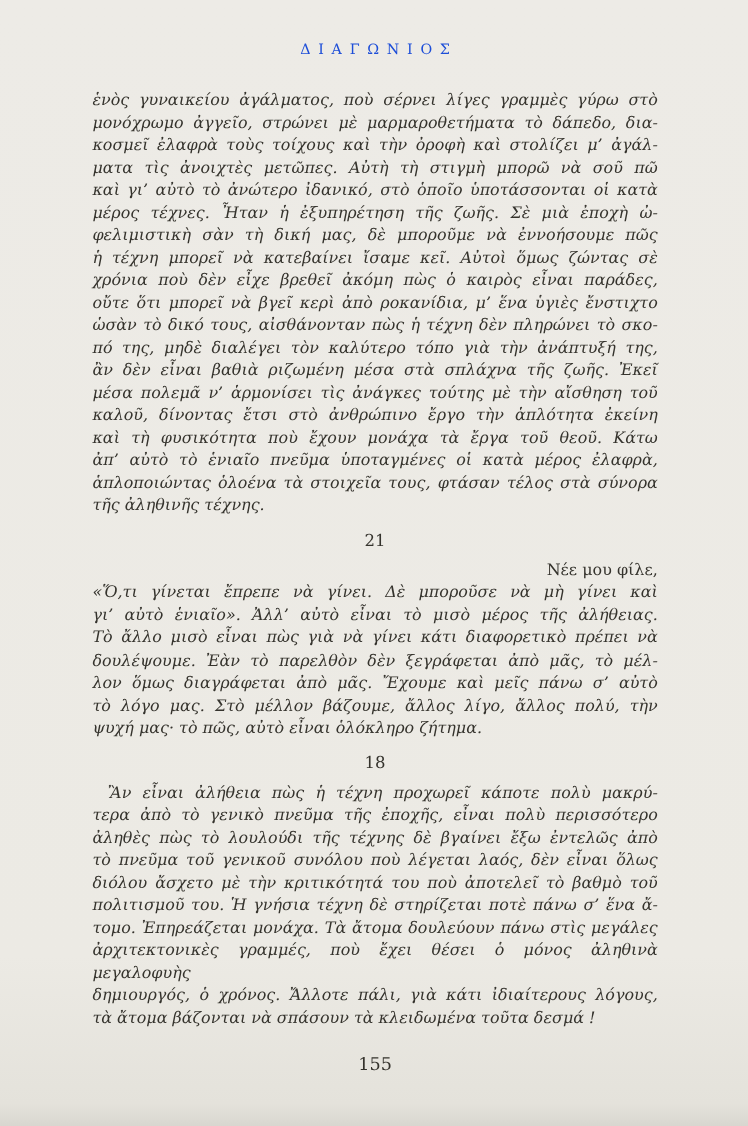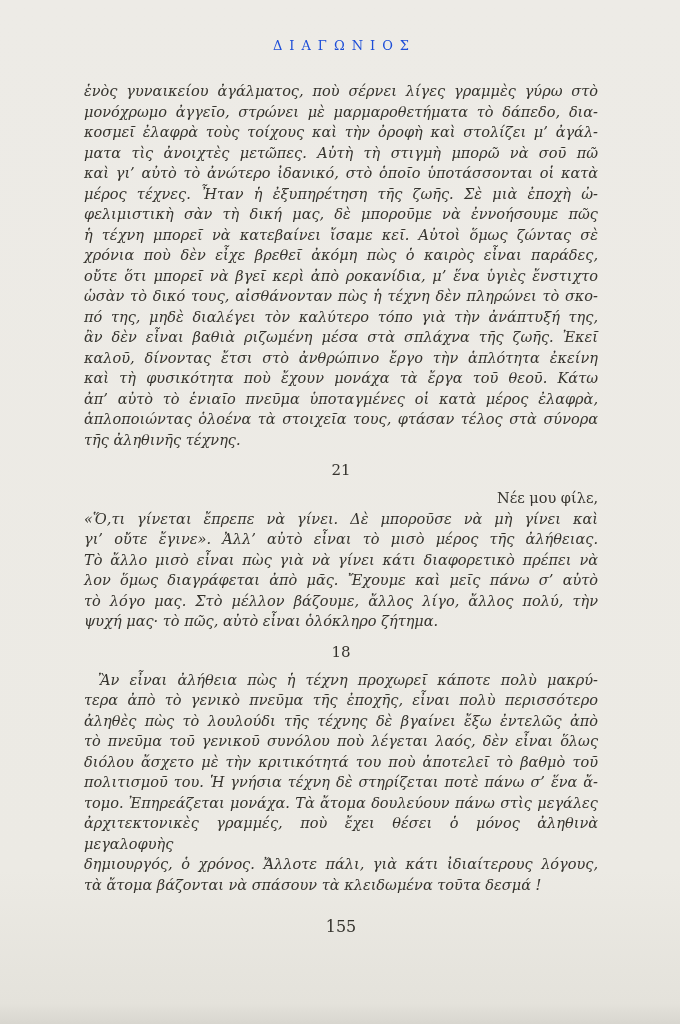--- a/index.html
+++ b/index.html
@@ -75,35 +75,37 @@
       <div class="line">ματα τὶς ἀνοιχτὲς μετῶπες. Αὐτὴ τὴ στιγμὴ μπορῶ νὰ σοῦ πῶ</div>
       <div class="line">καὶ γι’ αὐτὸ τὸ ἀνώτερο ἰδανικό, στὸ ὁποῖο ὑποτάσσονται οἱ κατὰ</div>
       <div class="line">μέρος τέχνες. Ἦταν ἡ ἐξυπηρέτηση τῆς ζωῆς. Σὲ μιὰ ἐποχὴ ὠ-</div>
       <div class="line">φελιμιστικὴ σὰν τὴ δική μας, δὲ μποροῦμε νὰ ἐννοήσουμε πῶς</div>
       <div class="line">ἡ τέχνη μπορεῖ νὰ κατεβαίνει ἴσαμε κεῖ. Αὐτοὶ ὅμως ζώντας σὲ</div>
       <div class="line">χρόνια ποὺ δὲν εἶχε βρεθεῖ ἀκόμη πὼς ὁ καιρὸς εἶναι παράδες,</div>
       <div class="line">οὔτε ὅτι μπορεῖ νὰ βγεῖ κερὶ ἀπὸ ροκανίδια, μ’ ἕνα ὑγιὲς ἔνστιχτο</div>
       <div class="line">ὡσὰν τὸ δικό τους, αἰσθάνονταν πὼς ἡ τέχνη δὲν πληρώνει τὸ σκο-</div>
       <div class="line">πό της, μηδὲ διαλέγει τὸν καλύτερο τόπο γιὰ τὴν ἀνάπτυξή της,</div>
       <div class="line">ἂν δὲν εἶναι βαθιὰ ριζωμένη μέσα στὰ σπλάχνα τῆς ζωῆς. Ἐκεῖ</div>
+      <div class="line">μέσα πολεμᾶ ν’ ἁρμονίσει τὶς ἀνάγκες τούτης μὲ τὴν αἴσθηση τοῦ</div>
       <div class="line">καλοῦ, δίνοντας ἔτσι στὸ ἀνθρώπινο ἔργο τὴν ἁπλότητα ἐκείνη</div>
       <div class="line">καὶ τὴ φυσικότητα ποὺ ἔχουν μονάχα τὰ ἔργα τοῦ θεοῦ. Κάτω</div>
       <div class="line">ἀπ’ αὐτὸ τὸ ἑνιαῖο πνεῦμα ὑποταγμένες οἱ κατὰ μέρος ἐλαφρὰ,</div>
       <div class="line">ἁπλοποιώντας ὁλοένα τὰ στοιχεῖα τους, φτάσαν τέλος στὰ σύνορα</div>
       <div class="line last">τῆς ἀληθινῆς τέχνης.</div>
     </div>
 
   <div class="section-number">21</div>
 
   <div class="salutation">Νέε μου φίλε,</div>
 
   <div class="paragraph">
       <div class="line">«Ὅ,τι γίνεται ἔπρεπε νὰ γίνει. Δὲ μποροῦσε νὰ μὴ γίνει καὶ</div>
-      <div class="line">γι’ οὔτε ἔγινε». Ἀλλ’ αὐτὸ εἶναι τὸ μισὸ μέρος τῆς ἀλήθειας.</div>
+      <div class="line">γι’ αὐτὸ ἑνιαῖο». Ἀλλ’ αὐτὸ εἶναι τὸ μισὸ μέρος τῆς ἀλήθειας.</div>
       <div class="line">Τὸ ἄλλο μισὸ εἶναι πὼς γιὰ νὰ γίνει κάτι διαφορετικὸ πρέπει νὰ</div>
+      <div class="line">δουλέψουμε. Ἐὰν τὸ παρελθὸν δὲν ξεγράφεται ἀπὸ μᾶς, τὸ μέλ-</div>
       <div class="line">λον ὅμως διαγράφεται ἀπὸ μᾶς. Ἔχουμε καὶ μεῖς πάνω σ’ αὐτὸ</div>
       <div class="line">τὸ λόγο μας. Στὸ μέλλον βάζουμε, ἄλλος λίγο, ἄλλος πολύ, τὴν</div>
       <div class="line last">ψυχή μας· τὸ πῶς, αὐτὸ εἶναι ὁλόκληρο ζήτημα.</div>
     </div>
 
   <div class="section-number">18</div>
 
   <div class="paragraph">
       <div class="line indent">Ἂν εἶναι ἀλήθεια πὼς ἡ τέχνη προχωρεῖ κάποτε πολὺ μακρύ-</div>
       <div class="line">τερα ἀπὸ τὸ γενικὸ πνεῦμα τῆς ἐποχῆς, εἶναι πολὺ περισσότερο</div>

